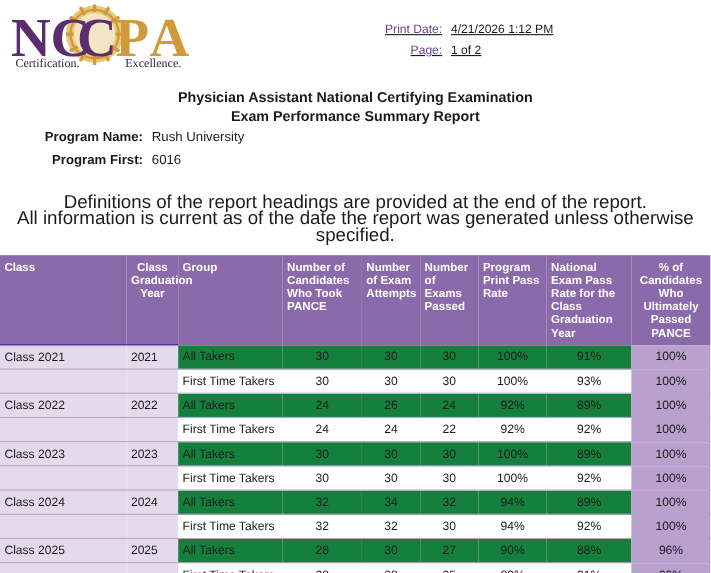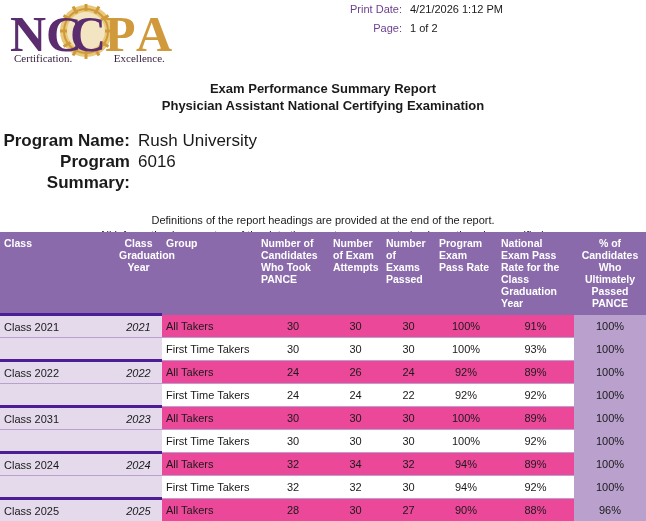--- a/index.html
+++ b/index.html
@@ -26,24 +26,25 @@
     position: absolute;
     left: 8px;
     top: 4px;
     width: 200px;
     height: 64px;
   }
 
   .print-meta {
     position: absolute;
     right: 86px;
-    top: 0;
+    top: 18px;
     width: 300px;
     font-size: 11px;
     line-height: 19px;
+    text-decoration: underline;
   }
   .print-meta .row {
     display: flex;
     justify-content: flex-end;
     white-space: nowrap;
   }
   .print-meta .lbl {
     color: #6c3f8e;
     text-align: right;
     width: 110px;
@@ -59,42 +60,41 @@
   .report-title {
     text-align: center;
     font-weight: bold;
     font-size: 13px;
     line-height: 17px;
     margin-top: 8px;
   }
 
   
   .fields {
-    margin-top: 16px;
-    font-size: 17px;
+    font-size: 12px;
     line-height: 21px;
   }
   .fields .frow {
     display: flex;
   }
   .fields .flabel {
     width: 130px;
     text-align: right;
     font-weight: bold;
     padding-right: 8px;
   }
   .fields .fvalue {
     text-align: left;
   }
 
   
   .notes {
     margin-top: 20px;
     text-align: center;
-    font-size: 11px;
+    font-size: 17px;
     line-height: 15px;
   }
 
   
   .table-wrap {
     position: absolute;
     left: 0;
     top: 232px;
     width: 646px;
   }
@@ -122,27 +122,27 @@
   th.h-pct      { text-align: center; margin-top: 26px; }
 
   table.report tbody td {
     height: 19px;
     padding: 1px 4px;
     border-bottom: 1px solid #b9a0cd;
     vertical-align: middle;
     font-size: 11px;
     color: #1a1a1a;
   }
-  tbody tr.alt td   { background: #ec4899; }
+  tbody tr.alt td   { background: #15803d; }
   tbody tr.plain td { background: #ffffff; }
 
   td.c-class { background: #e4daec !important; text-align: left; padding-left: 6px; border-bottom-color: #e4daec; }
-  td.c-year  { background: #e4daec !important; text-align: center; border-bottom-color: #e4daec; font-style: italic; }
+  td.c-year  { background: #e4daec !important; border-bottom-color: #e4daec; }
   tr.group-start td.c-class,
-  tr.group-start td.c-year { border-top: 3px solid #4c1d95; }
+  tr.group-start td.c-year { border-top: 1px solid #4c1d95; }
 
   td.c-group { text-align: left; padding-left: 6px; }
   td.c-num   { text-align: center; }
   td.c-pct   { text-align: center; }
   td.c-last  { background: #b9a0cd !important; text-align: center; border-bottom-color: #b9a0cd; }
 
   tbody tr.last-row td { border-bottom: 2px solid #8a6aab; }
   tbody tr.last-row td.c-class,
   tbody tr.last-row td.c-year,
   tbody tr.last-row td.c-last { border-bottom: 2px solid #8a6aab; }
@@ -194,31 +194,31 @@
       <span class="val">4/21/2026 1:12 PM</span>
     </div>
     <div class="row">
       <span class="lbl">Page:</span>
       <span class="val">1 of 2</span>
     </div>
   </div>
 </div>
 
 <div class="report-title">
+  <div>Physician Assistant National Certifying Examination</div>
   <div>Exam Performance Summary Report</div>
-  <div>Physician Assistant National Certifying Examination</div>
 </div>
 
 <div class="fields">
   <div class="frow">
     <span class="flabel">Program Name:</span>
     <span class="fvalue">Rush University</span>
   </div>
   <div class="frow">
-    <span class="flabel">Program Summary:</span>
+    <span class="flabel">Program First:</span>
     <span class="fvalue">6016</span>
   </div>
 </div>
 
 <div class="notes">
   <div>Definitions of the report headings are provided at the end of the report.</div>
   <div>All information is current as of the date the report was generated unless otherwise specified.</div>
 </div>
 
 <div class="table-wrap">
@@ -235,21 +235,21 @@
         <col style="width:72px">
     </colgroup>
     <thead>
       <tr>
         <th class="h-class">Class</th>
         <th class="h-year">Class Graduation Year</th>
         <th class="h-group">Group</th>
         <th class="h-num">Number of Candidates Who Took PANCE</th>
         <th class="h-num">Number of Exam Attempts</th>
         <th class="h-num">Number of Exams Passed</th>
-        <th class="h-num">Program Exam Pass Rate</th>
+        <th class="h-num">Program Print Pass Rate</th>
         <th class="h-num">National Exam Pass Rate for the Class Graduation Year</th>
         <th class="h-pct">% of Candidates Who Ultimately Passed PANCE</th>
       </tr>
     </thead>
     <tbody id="table-body">
         <tr class="alt group-start">
           <td class="c-class">Class 2021</td>
           <td class="c-year">2021</td>
           <td class="c-group">All Takers</td>
           <td class="c-num">30</td>
@@ -286,21 +286,21 @@
           <td class="c-year"></td>
           <td class="c-group">First Time Takers</td>
           <td class="c-num">24</td>
           <td class="c-num">24</td>
           <td class="c-num">22</td>
           <td class="c-pct">92%</td>
           <td class="c-pct">92%</td>
           <td class="c-last">100%</td>
         </tr>
         <tr class="alt group-start">
-          <td class="c-class">Class 2031</td>
+          <td class="c-class">Class 2023</td>
           <td class="c-year">2023</td>
           <td class="c-group">All Takers</td>
           <td class="c-num">30</td>
           <td class="c-num">30</td>
           <td class="c-num">30</td>
           <td class="c-pct">100%</td>
           <td class="c-pct">89%</td>
           <td class="c-last">100%</td>
         </tr>
         <tr class="plain">

